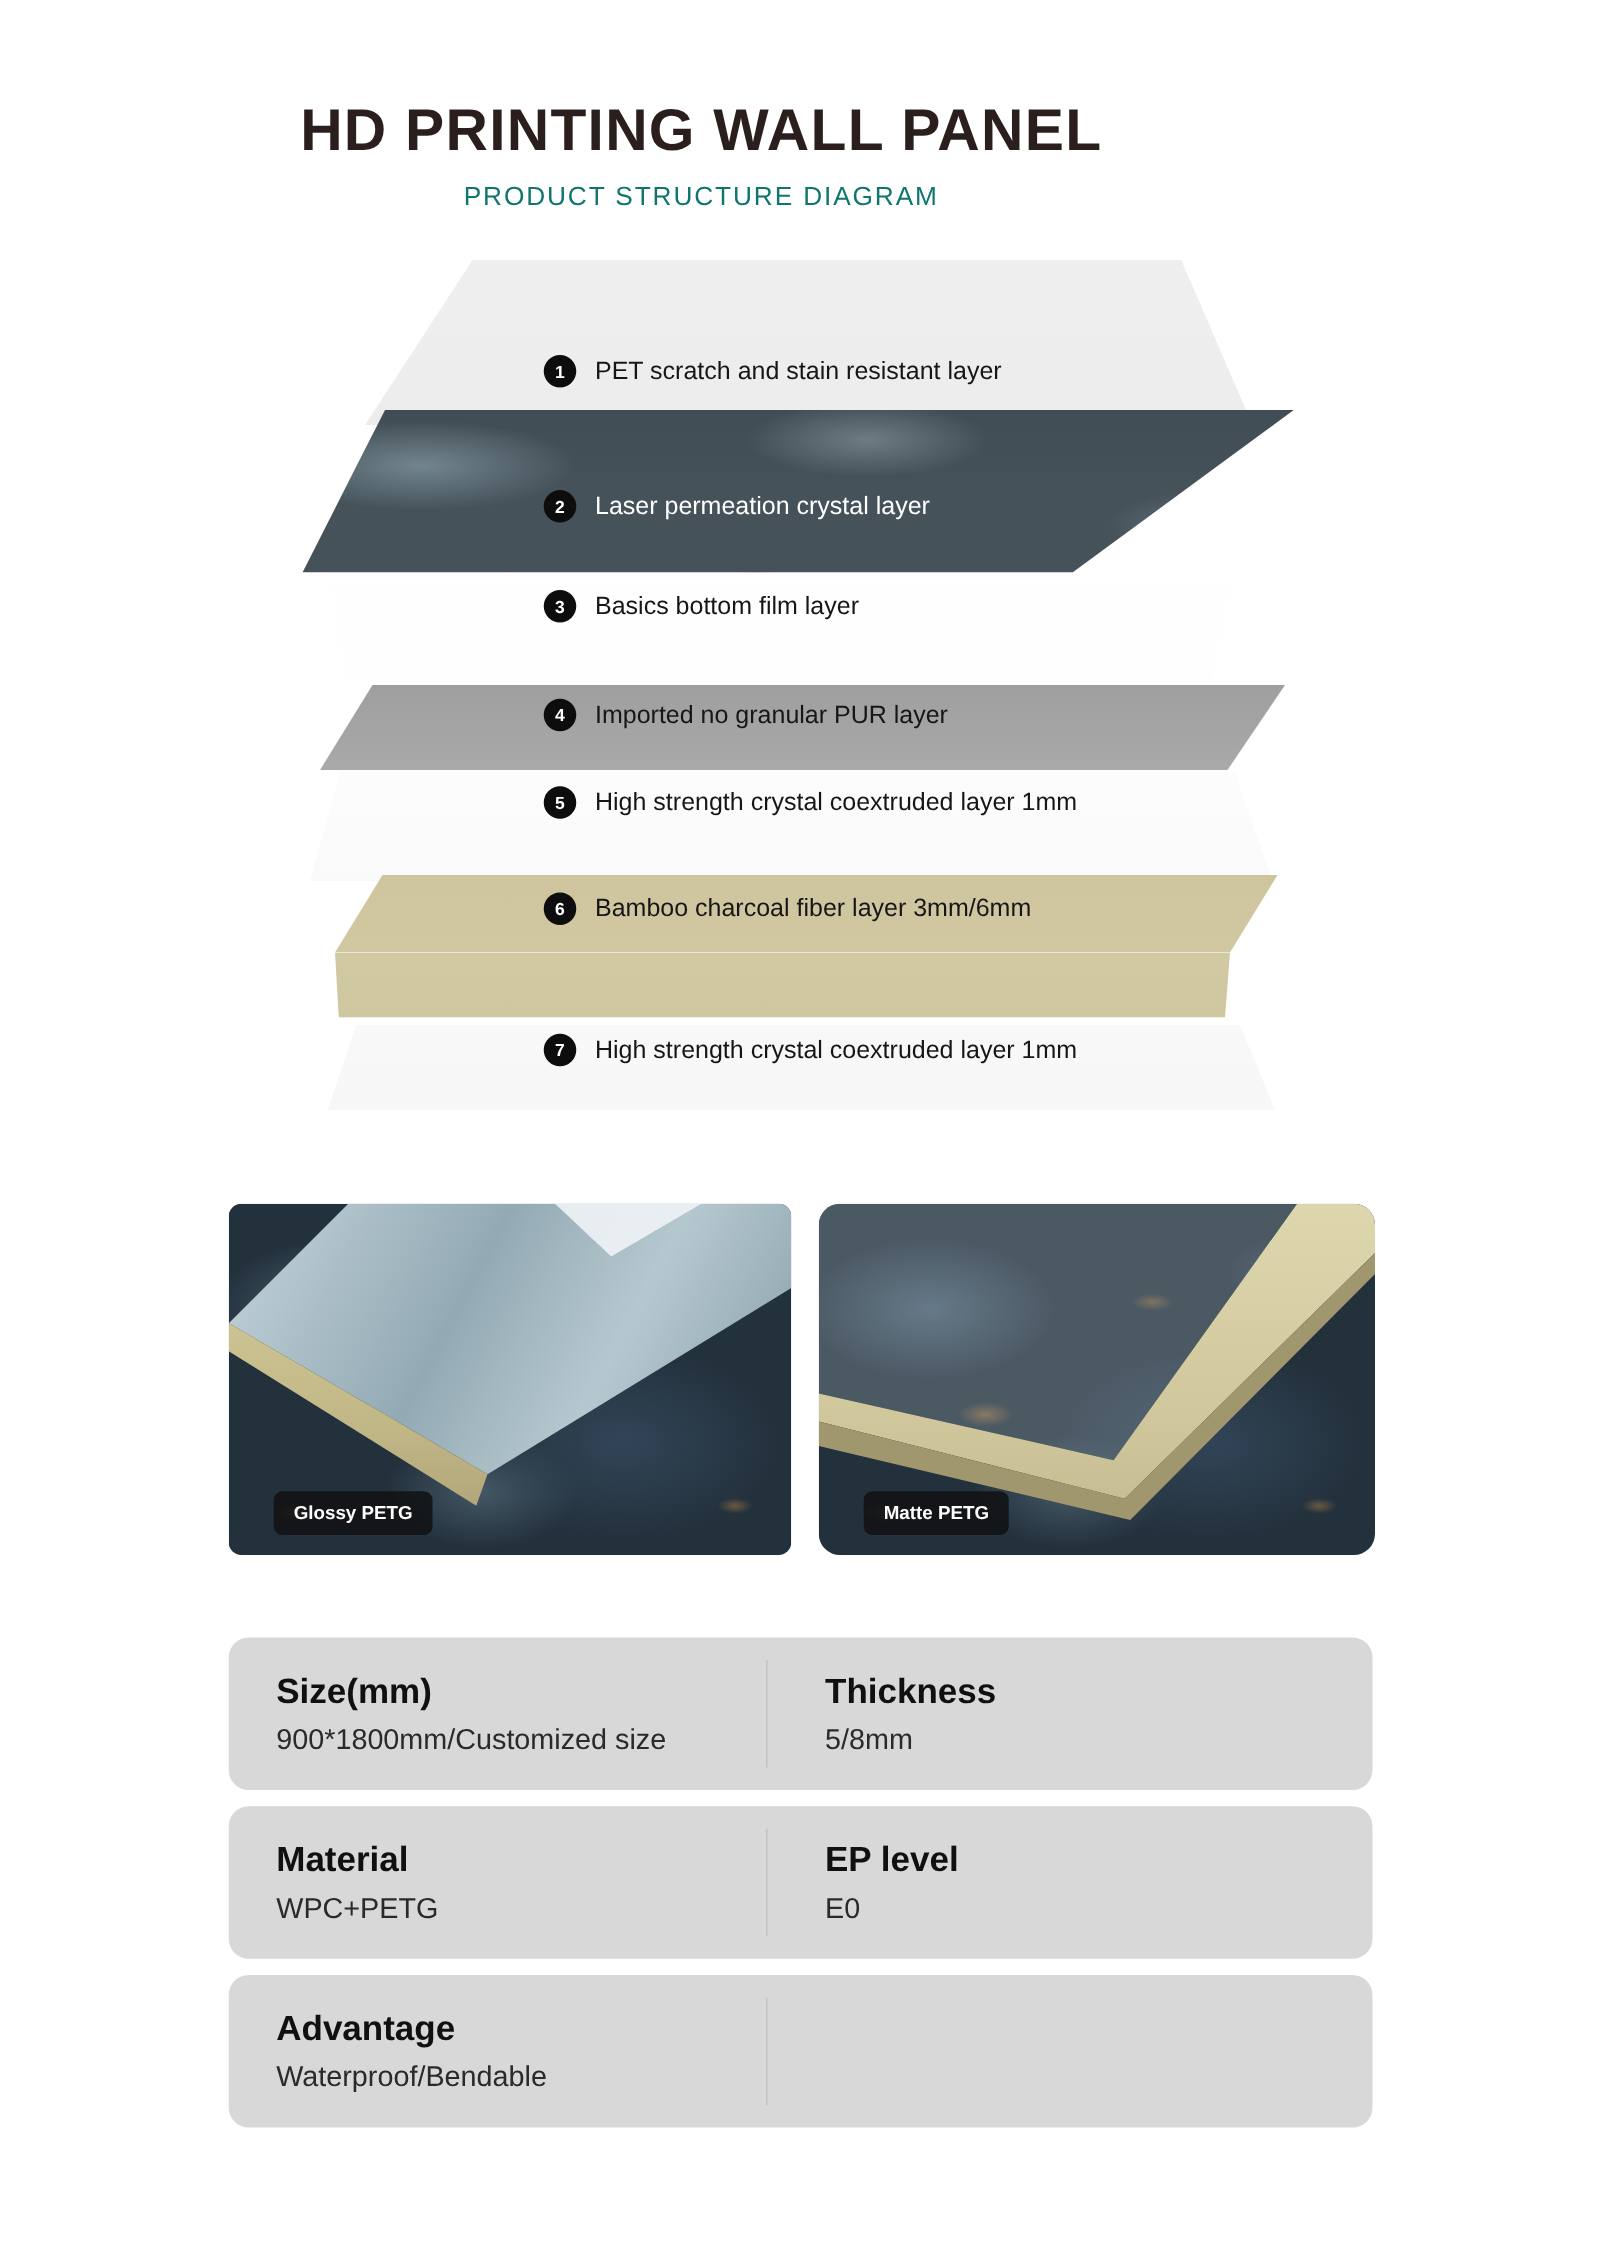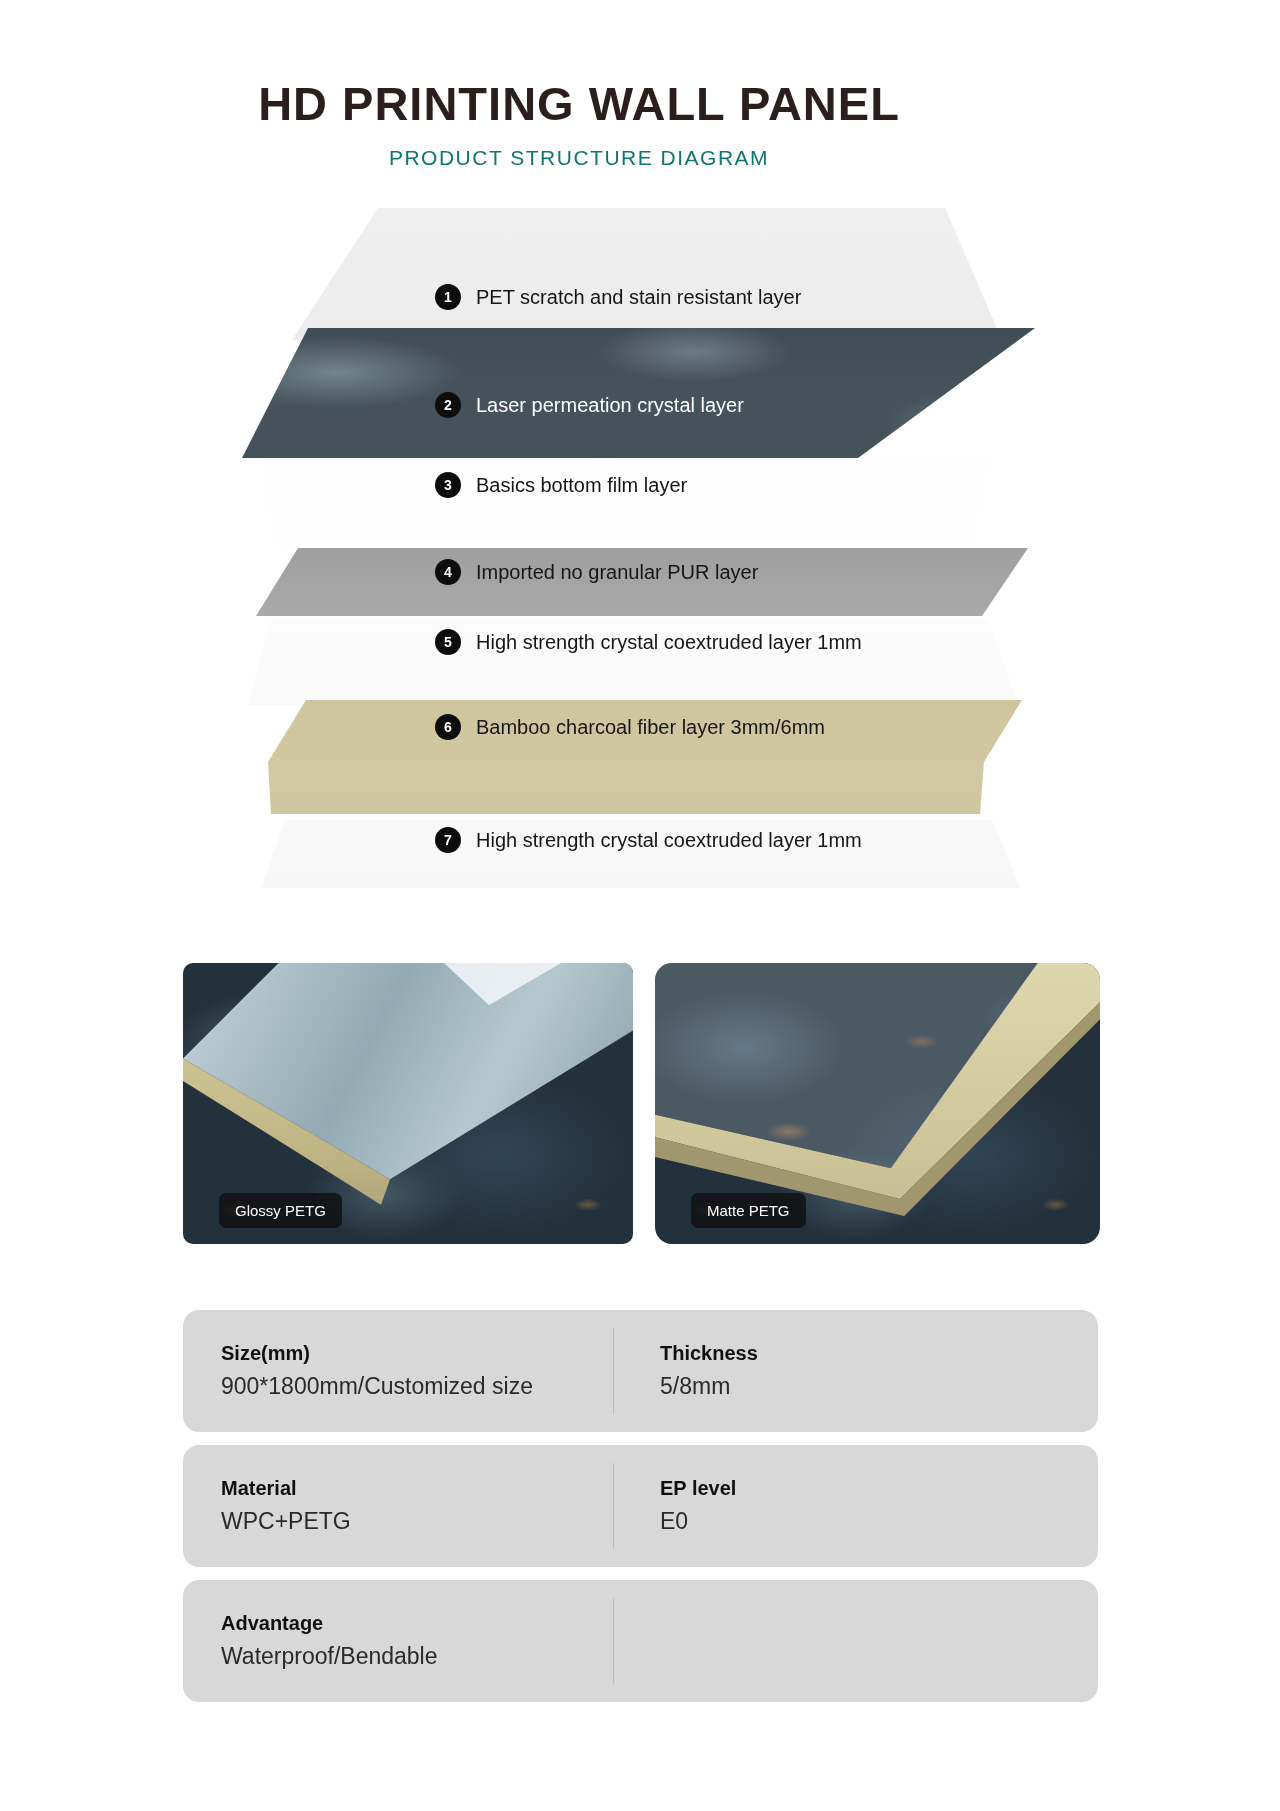--- a/index.html
+++ b/index.html
@@ -1,17 +1,17 @@
 <!DOCTYPE html>
 <html><head>
 <meta charset="utf-8">
 <style>
   html,body{margin:0;padding:0;background:#ffffff;}
   .page{position:relative;width:1122px;height:1811px;background:#ffffff;overflow:hidden;
-        font-family:"Liberation Sans", sans-serif;padding-left:36px;}
+        font-family:"Liberation Sans", sans-serif;}
 
   
   .title{position:absolute;top:76px;left:0;width:100%;margin:0;text-align:center;
          font-size:47px;font-weight:bold;color:#2a1f1c;letter-spacing:1px;}
   .subtitle{position:absolute;top:146px;left:0;width:100%;text-align:center;
             font-size:21px;color:#0f766e;letter-spacing:1.5px;}
 
   
   .diagram{position:absolute;left:240px;top:200px;width:810px;height:690px;}
   .shape{position:absolute;left:0;top:0;width:810px;height:690px;}
@@ -56,21 +56,21 @@
   .photo{position:relative;margin:0;height:281px;border-radius:10px;overflow:hidden;
          background-color:#23313c;
          background-image:
            radial-gradient(ellipse 170px 95px at 20% 30%, rgba(90,115,135,.7), transparent 60%),
            radial-gradient(ellipse 210px 130px at 70% 68%, rgba(52,72,92,.85), transparent 60%),
            radial-gradient(ellipse 130px 75px at 45% 82%, rgba(100,125,140,.5), transparent 60%),
            radial-gradient(ellipse 95px 55px at 86% 20%, rgba(70,95,115,.6), transparent 60%),
            radial-gradient(ellipse 32px 14px at 30% 60%, rgba(210,140,60,.5), transparent 70%),
            radial-gradient(ellipse 24px 10px at 60% 28%, rgba(200,130,55,.45), transparent 70%),
            radial-gradient(ellipse 20px 9px at 90% 86%, rgba(215,150,70,.4), transparent 70%),
-           radial-gradient(ellipse 26px 11px at 12% 88%, rgba(205,135,60,.35), transparent 70%);}
+           radial-gradient(ellipse 26px 11px at 12% 88%, rgba(205,135,60,.35), transparent 70%); font-weight: bold;}
   .photo.glossy{width:450px;}
   .photo.matte{width:445px;border-radius:17px;}
   .ov{position:absolute;inset:0;}
   .gpanel{clip-path:polygon(0% 34%, 40% -30%, 105% -10%, 100% 24%, 46% 77%);
           background:linear-gradient(118deg,#c4d3da 0%,#93aab4 38%,#b6c8cf 62%,#92a8b2 85%,#a8bcc4 100%);}
   .gshine{clip-path:polygon(58% 0%, 84% 0%, 68% 15%);background:#eef3f5;opacity:.9;}
   .gedge{clip-path:polygon(0% 34%, 46% 77%, 44% 86%, 0% 42%);
          background:linear-gradient(180deg,#d8cf9f 0%,#c3b988 60%,#a79d73 100%);}
   .msurface{clip-path:polygon(0 0, 86% 0, 53% 73%, 0 54%);
             background:rgba(168,183,193,.30);}
@@ -82,21 +82,21 @@
        font-size:15px;padding:9px 16px;border-radius:7px;white-space:nowrap;}
 
   
   .specs{position:absolute;left:183px;top:1310px;width:915px;}
   .card{position:relative;width:915px;height:122px;background:#d8d8d8;border-radius:16px;
         margin-bottom:13px;display:flex;align-items:center;}
   .col{display:flex;flex-direction:column;justify-content:center;gap:10px;}
   .col.c1{width:430px;padding-left:38px;box-sizing:border-box;}
   .col.c2{flex:1;padding-left:46px;}
   .vdiv{width:1px;height:86px;background:#bdbdbd;}
-  .spec-name{font-size:20px;font-weight:bold;color:#101010;line-height:1.1;}
+  .spec-name{font-size:28px;font-weight:bold;color:#101010;line-height:1.1;}
   .spec-value{font-size:23px;color:#2a2a2a;line-height:1.1;}
 </style>
 </head>
 <body>
 
 <div class="page">
 
   <h1 class="title">HD PRINTING WALL PANEL</h1>
   <div class="subtitle">PRODUCT STRUCTURE DIAGRAM</div>
 

